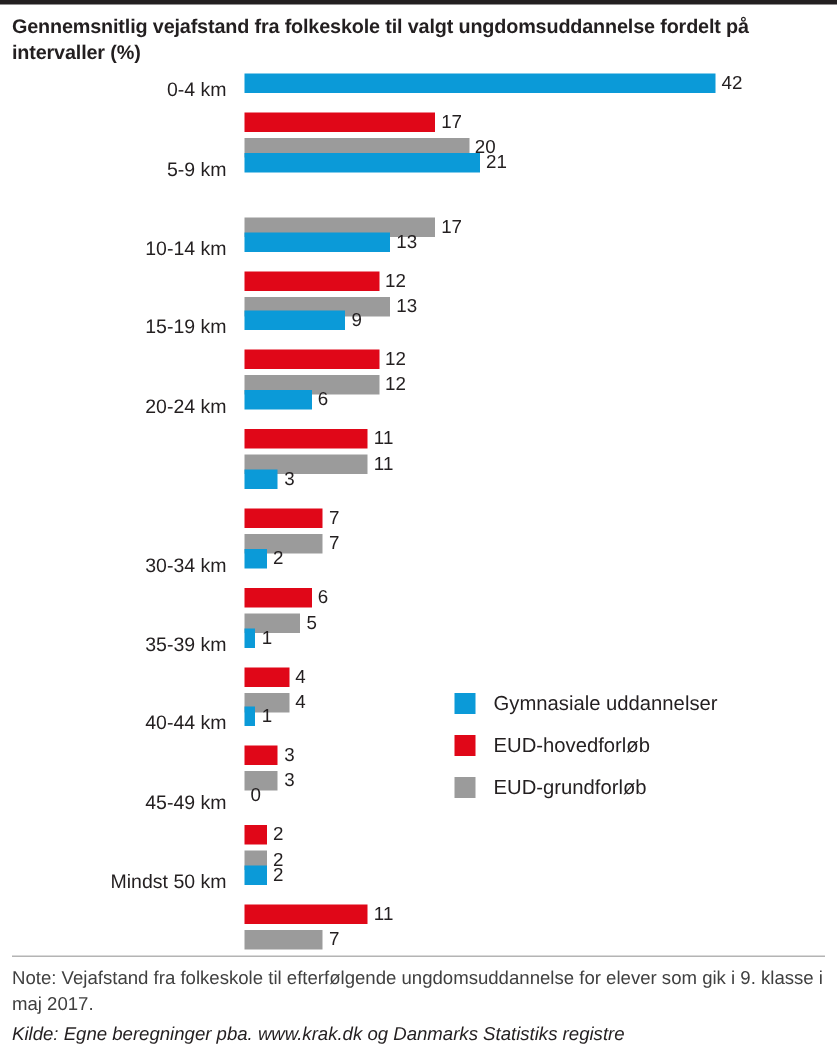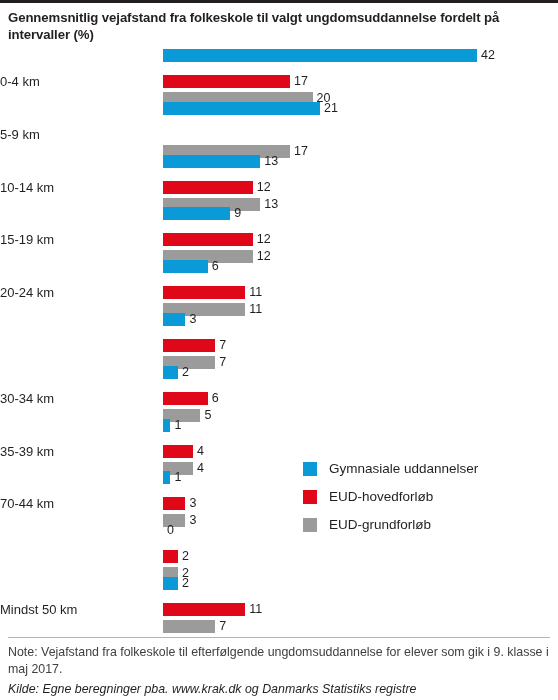--- a/index.html
+++ b/index.html
@@ -42,23 +42,23 @@
   }
   .cat-group {
     position: absolute;
     left: 0;
     width: 558px;
     height: 40px;
   }
   .cat-label {
     position: absolute;
     left: 0;
-    top: 25px;
+    top: 3px;
     width: 151px;
-    text-align: left;
+    text-align: right;
     font-size: 13px;
     line-height: 17px;
     color: #231f20;
     white-space: nowrap;
   }
   .bar-row {
     position: absolute;
     left: 163px;
     height: 13px;
   }
@@ -258,35 +258,36 @@
         <div class="bar-row r1" style="width: 380px;">
           <div class="bar s1" title="EUD-grundforløb: 4" style="width: 29.9048px;"></div>
           <div class="bar-value" style="left: 33.9048px;">4</div>
         </div>
         <div class="bar-row r2" style="width: 380px;">
           <div class="bar s2" title="EUD-hovedforløb: 4" style="width: 29.9048px;"></div>
           <div class="bar-value" style="left: 33.9048px;">4</div>
         </div>
       </div>
       <div class="cat-group" style="top: 422.4px;">
-        <div class="cat-label">70-44 km</div>
+        <div class="cat-label">40-44 km</div>
         <div class="bar-row r0" style="width: 380px;">
           <div class="bar s0" title="Gymnasiale uddannelser: 1" style="width: 7.47619px;"></div>
           <div class="bar-value" style="left: 11.4762px;">1</div>
         </div>
         <div class="bar-row r1" style="width: 380px;">
           <div class="bar s1" title="EUD-grundforløb: 3" style="width: 22.4286px;"></div>
           <div class="bar-value" style="left: 26.4286px;">3</div>
         </div>
         <div class="bar-row r2" style="width: 380px;">
           <div class="bar s2" title="EUD-hovedforløb: 3" style="width: 22.4286px;"></div>
           <div class="bar-value" style="left: 26.4286px;">3</div>
         </div>
       </div>
       <div class="cat-group" style="top: 475.2px;">
+        <div class="cat-label">45-49 km</div>
         <div class="bar-row r0" style="width: 380px;">
           <div class="bar-value" style="left: 4px;">0</div>
         </div>
         <div class="bar-row r1" style="width: 380px;">
           <div class="bar s1" title="EUD-grundforløb: 2" style="width: 14.9524px;"></div>
           <div class="bar-value" style="left: 18.9524px;">2</div>
         </div>
         <div class="bar-row r2" style="width: 380px;">
           <div class="bar s2" title="EUD-hovedforløb: 2" style="width: 14.9524px;"></div>
           <div class="bar-value" style="left: 18.9524px;">2</div>

